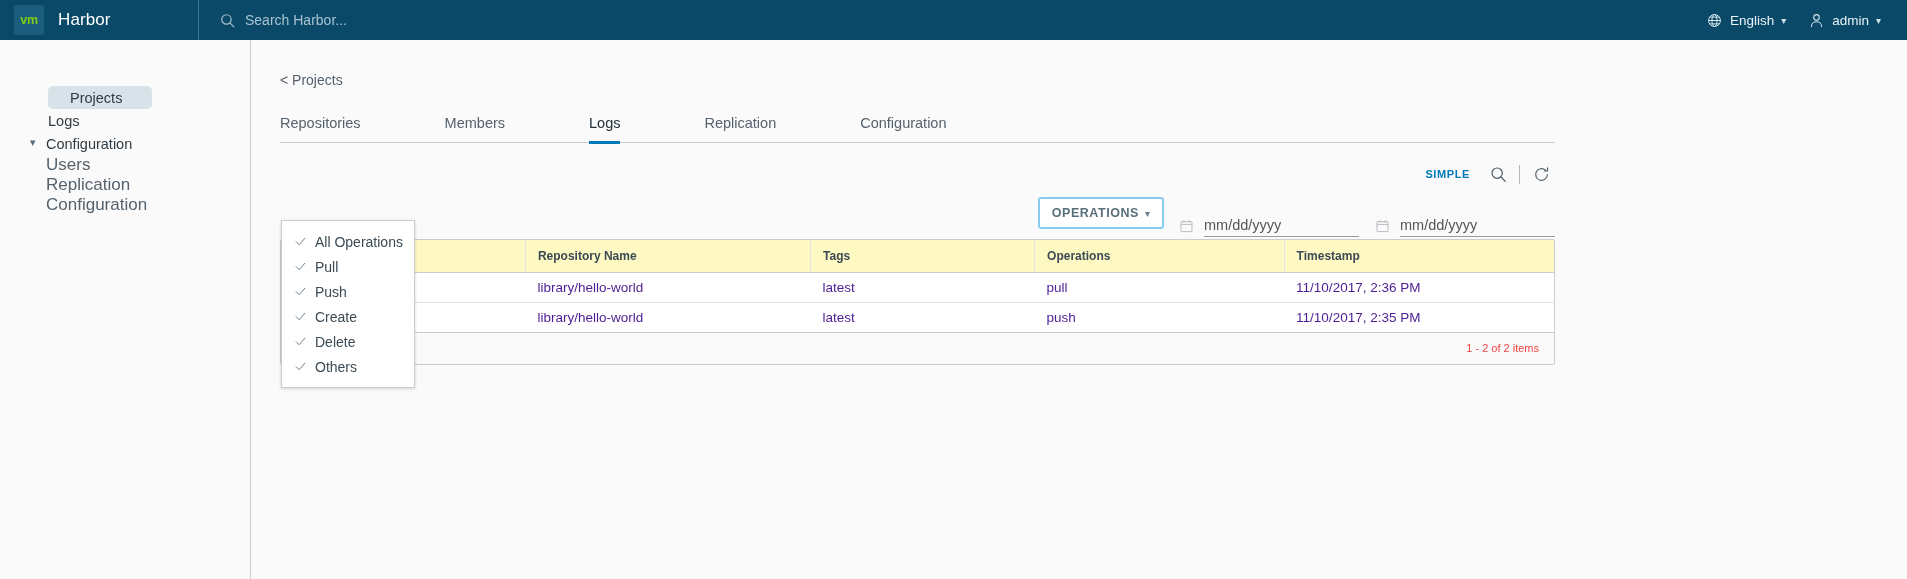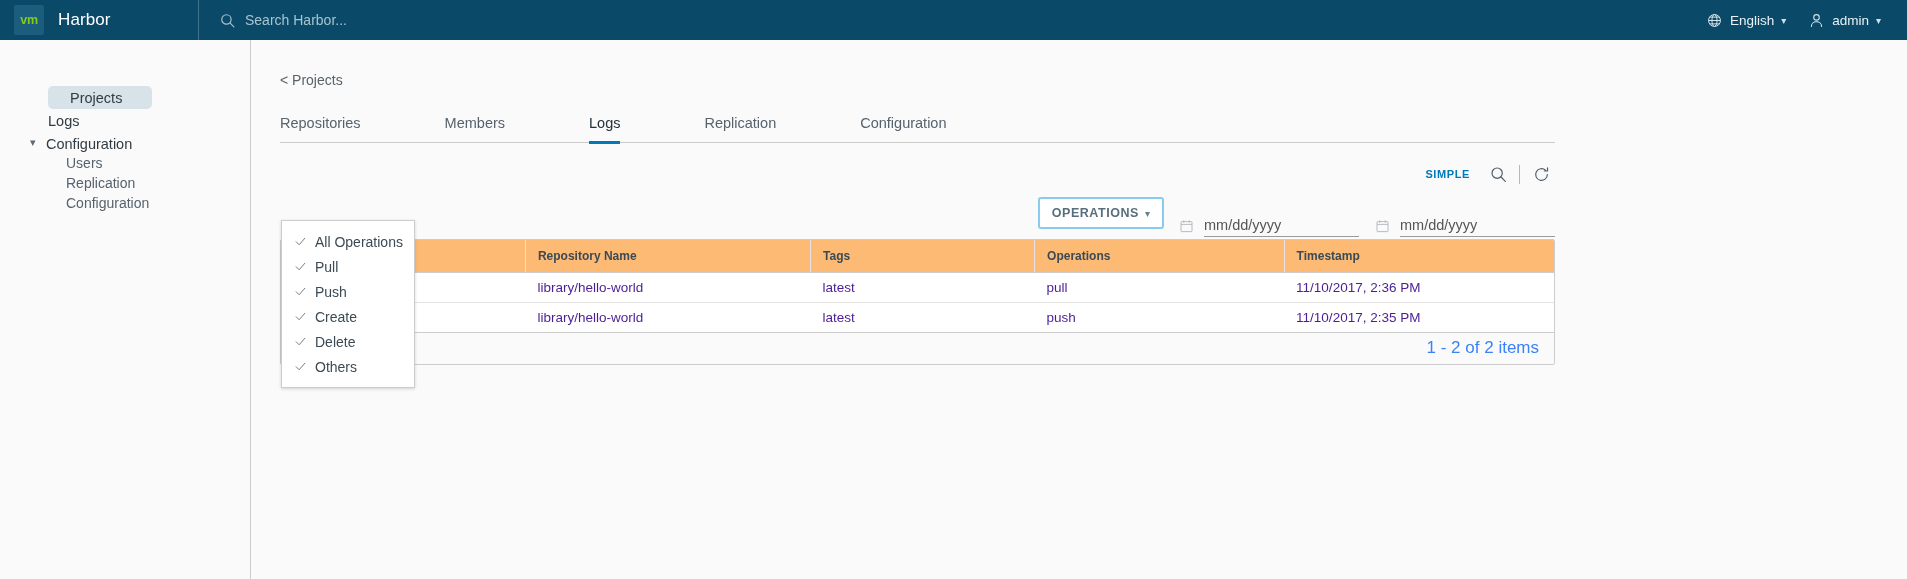--- a/index.html
+++ b/index.html
@@ -119,24 +119,24 @@
   }
   .group-caret {
     width: 16px;
     font-size: 11px;
     color: #5c6b78;
     display: inline-block;
     transform: translateY(-1px);
   }
   .nav-sub {
     height: 20px;
-    display: flex; align-items: flex-start;
-    font-size: 14px;
+    display: flex; align-items: center;
+    font-size: 17px;
     color: #56626d;
-    padding-left: 66px;
+    padding-left: 46px;
     cursor: pointer;
   }
 
   
   .main {
     position: absolute; top: 40px; left: 251px;
     width: 1656px; height: 539px;
     background: #fafafa;
     padding-left: 29px;
     padding-right: 25px;
@@ -294,21 +294,21 @@
   .table-wrap {
     margin-top: 11px;
     width: 1275px;
     border: 1px solid #cccccc;
     background: #ffffff;
     border-radius: 2px;
     overflow: hidden;
   }
   table { width: 100%; border-collapse: collapse; }
   thead th {
-    background: #fdba74;
+    background: #fef9c3;
     height: 32px;
     font-size: 12px;
     font-weight: bold;
     color: #3b4a54;
     text-align: left;
     padding: 0 12px;
     border-bottom: 1px solid #cccccc;
     border-right: 1px solid #e3e3e3;
     white-space: nowrap;
   }
@@ -326,22 +326,22 @@
   .col-user  { width: 240px; }
   .col-repo  { width: 280px; }
   .col-tags  { width: 220px; }
   .col-oper  { width: 245px; }
   .col-time  { width: 265px; }
   .table-footer {
     height: 31px;
     background: #fafafa;
     display: flex; align-items: center; justify-content: flex-end;
     padding-right: 15px;
-    font-size: 17px;
-    color: #3b82f6;
+    font-size: 11px;
+    color: #ef4444;
   }
 </style>
 </head>
 <body>
 
 <div class="header">
   <div class="brand">
     <div class="vm-logo">vm</div>
     <div class="brand-title">Harbor</div>
   </div>

